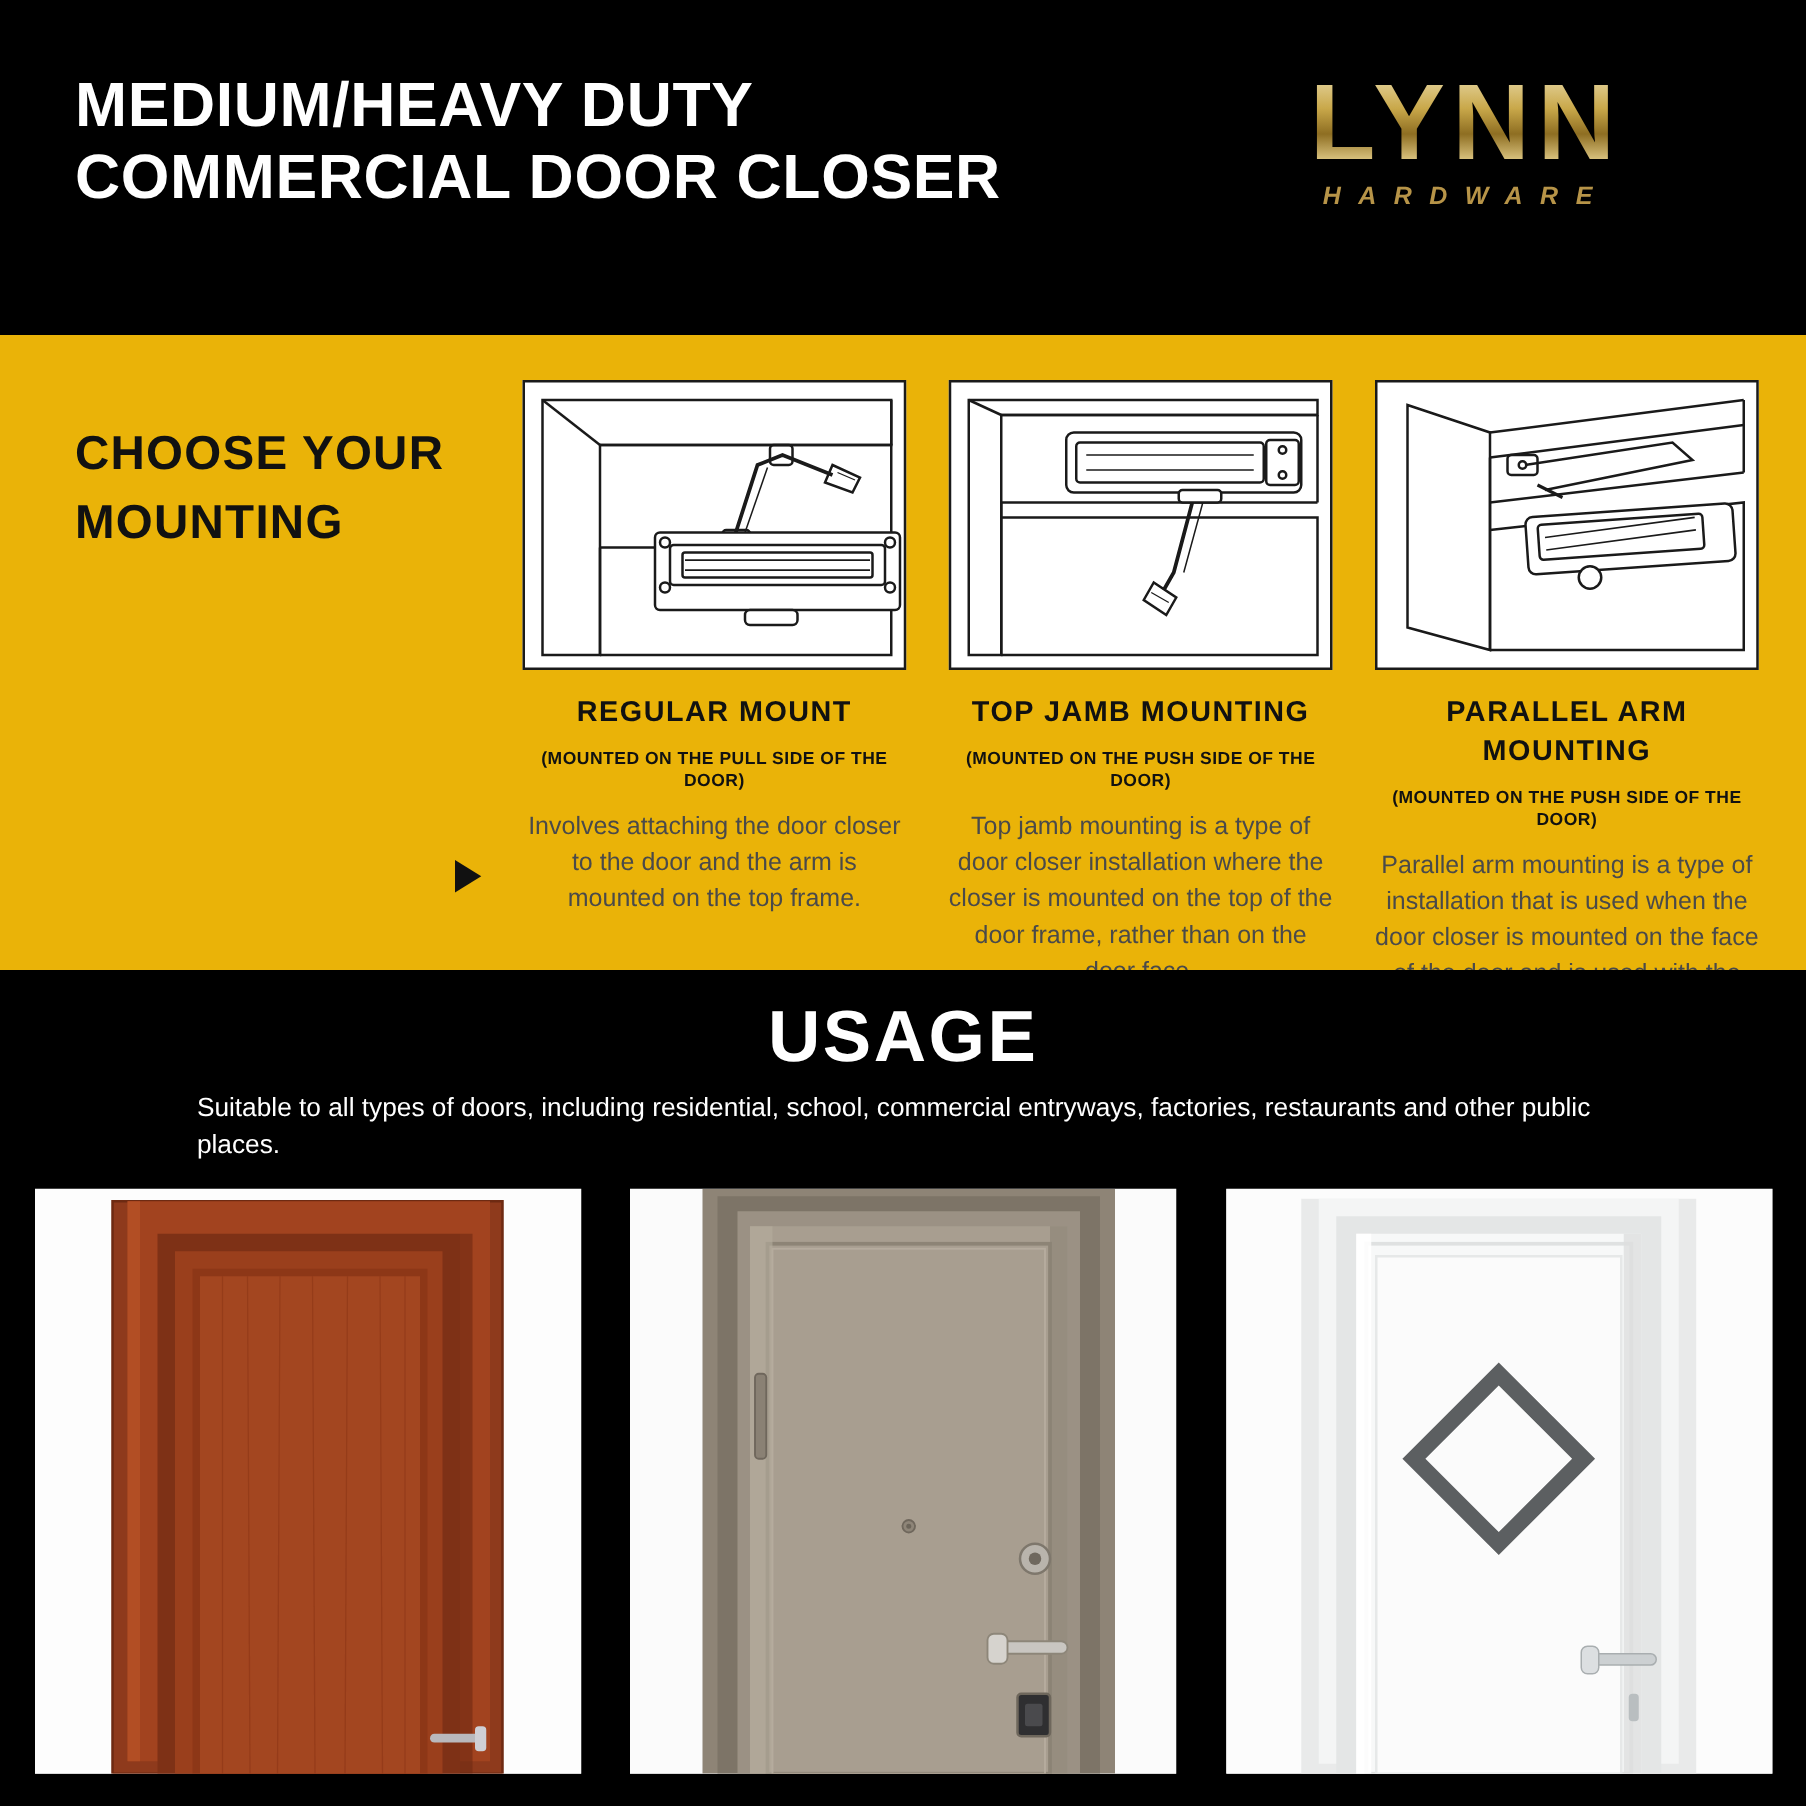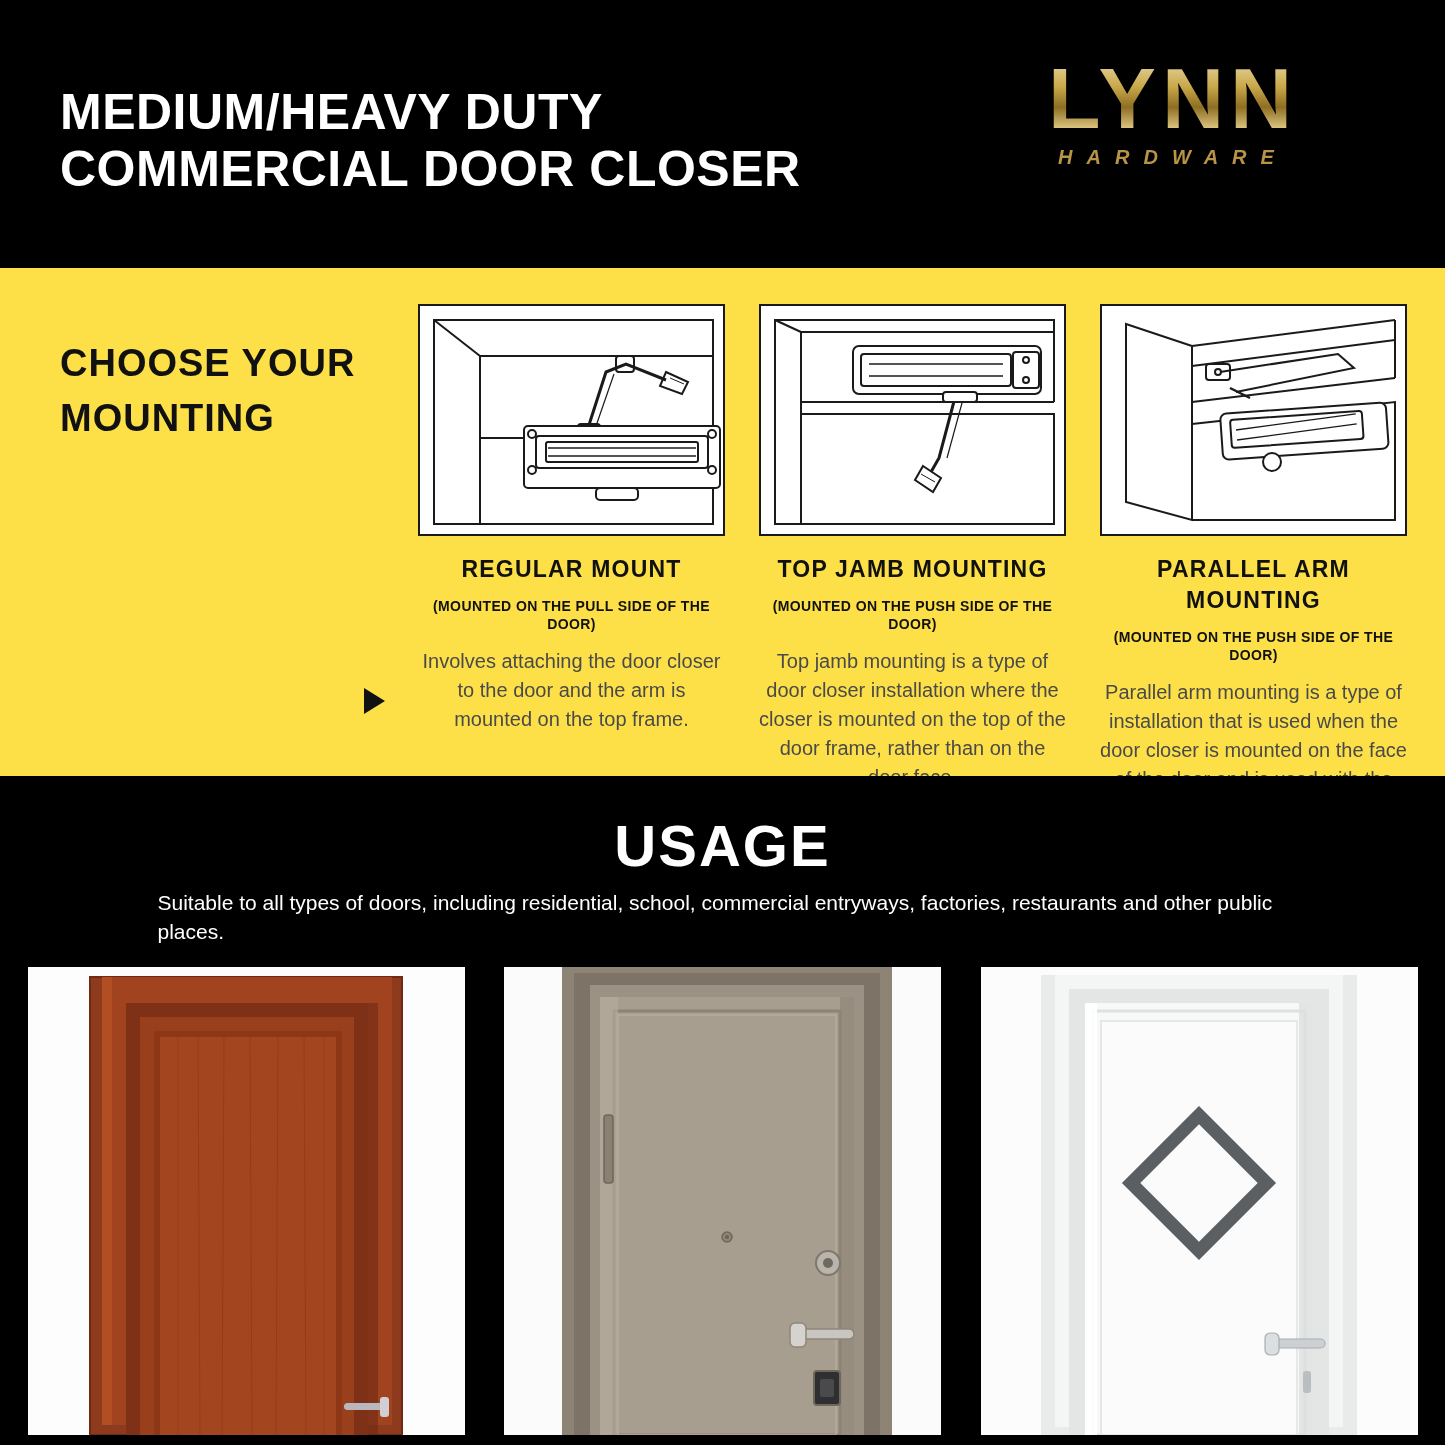--- a/index.html
+++ b/index.html
@@ -13,21 +13,21 @@
     position: relative;
     width: 1445px; height: 1445px;
     background: #000;
   }
 
   
   .header {
     position: relative;
     height: 268px;
     background: #000;
-    padding: 84px 60px 0 60px;
+    padding: 56px 60px 0 60px;
   }
   .header-title {
     color: #fff;
     font-size: 50px;
     font-weight: bold;
     line-height: 1.14;
     letter-spacing: 0.5px;
     max-width: 760px;
     text-transform: uppercase;
   }
@@ -54,21 +54,21 @@
     font-size: 20px;
     letter-spacing: 14px;
     font-weight: bold;
     color: #b79448;
     font-style: italic;
   }
 
   
   .mount-section {
     position: relative;
-    background: #fde047;
+    background: #eab308;
     height: 508px;
     padding: 0;
   }
   .choose {
     position: absolute;
     left: 60px;
     top: 68px;
     width: 300px;
     color: #111;
     font-size: 38px;
@@ -126,21 +126,21 @@
     font-size: 20px;
     color: #4a4a4a;
     line-height: 1.45;
   }
 
   
   .usage {
     position: relative;
     background: #000;
     height: 669px;
-    padding-top: 36px;
+    padding-top: 20px;
   }
   .usage-title {
     text-align: center;
     color: #fff;
     font-size: 58px;
     font-weight: bold;
     letter-spacing: 2px;
   }
   .usage-sub {
     margin: 10px auto 0 auto;

